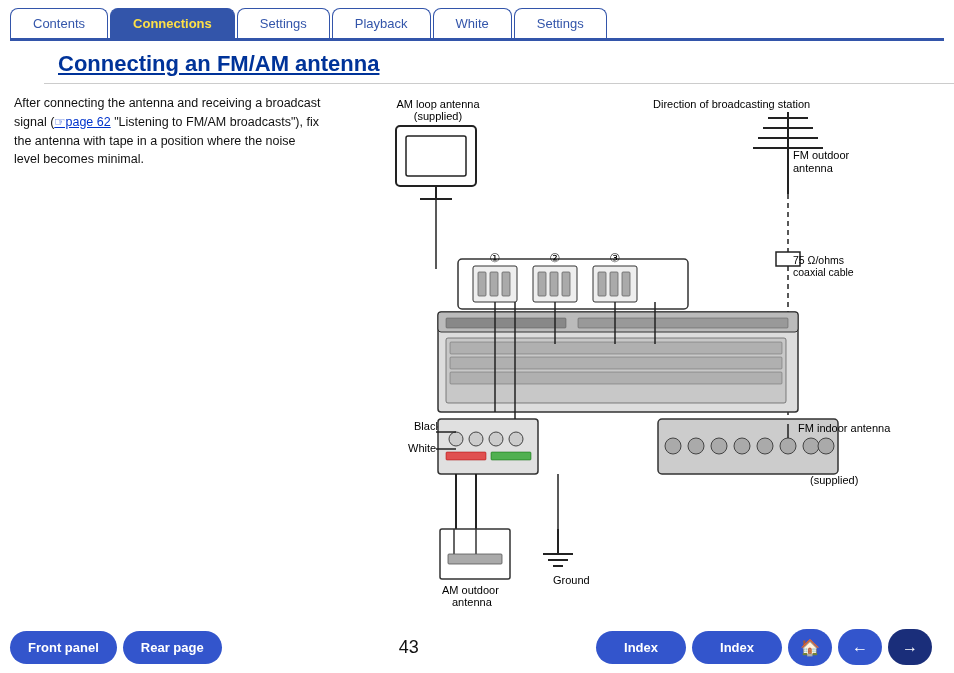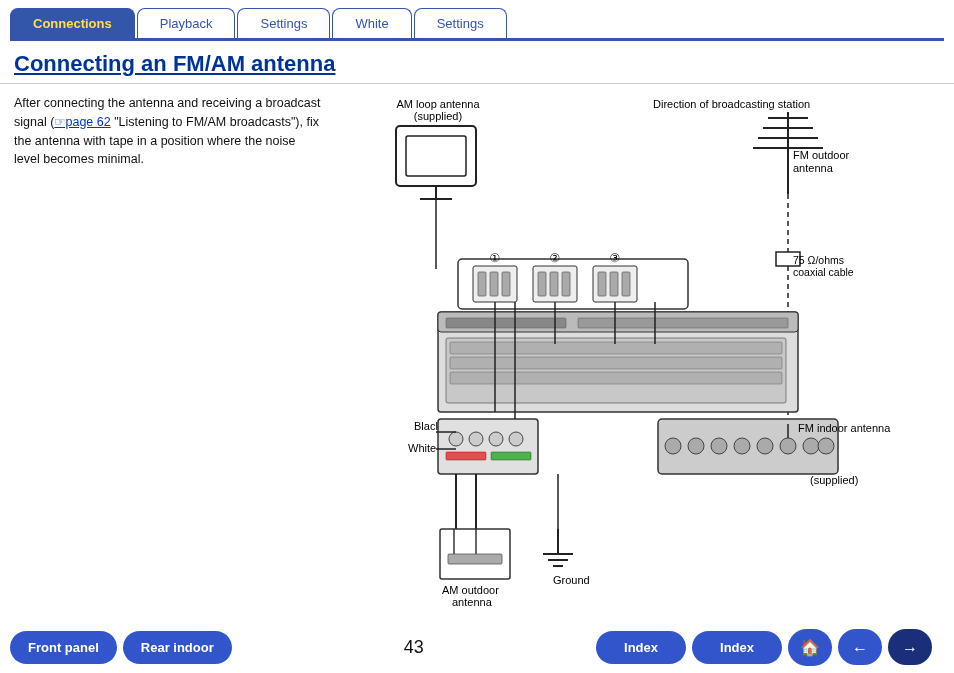--- a/index.html
+++ b/index.html
@@ -45,20 +45,21 @@
 
     
     .page-title {
       padding: 10px 14px 6px 14px;
       font-size: 22px;
       font-weight: bold;
       color: #003399;
       text-decoration: underline;
       border-bottom: 1px solid #ccc;
       margin-bottom: 6px;
+      margin-left: 44px;
     }
 
     
     .content-area {
       display: flex;
       padding: 4px 12px 0 14px;
       gap: 10px;
     }
 
     
@@ -123,23 +124,24 @@
     
     .diagram-svg {
       width: 100%;
       height: 530px;
     }
   </style>
 </head>
 <body>
 
 <div class="nav-tabs">
+  <div class="nav-tab">Contents</div>
   <div class="nav-tab active">Connections</div>
+  <div class="nav-tab">Settings</div>
   <div class="nav-tab">Playback</div>
-  <div class="nav-tab">Settings</div>
   <div class="nav-tab">White</div>
   <div class="nav-tab">Settings</div>
 </div>
 <div class="nav-divider"></div>
 
 <div class="page-title">Connecting an FM/AM antenna</div>
 
 <div class="content-area">
 
   <div class="text-panel">
@@ -270,20 +272,20 @@
       <line x1="430" y1="330" x2="430" y2="344" stroke="#222" stroke-width="1.5"></line>
 
       <line x1="297" y1="208" x2="297" y2="250" stroke="#222" stroke-width="1.5"></line>
 
     </svg>
   </div>
 </div>
 
 <div class="bottom-nav">
   <button class="bottom-btn">Front panel</button>
-  <button class="bottom-btn">Rear indoor</button>
+  <button class="bottom-btn">Rear page</button>
   <span class="page-number">43</span>
   <button class="bottom-btn">Index</button>
   <button class="bottom-btn">Index</button>
   <button class="bottom-btn icon-btn">🏠</button>
   <button class="bottom-btn icon-btn">←</button>
   <button class="bottom-btn icon-btn dark">→</button>
 </div>
 
 </body></html>

